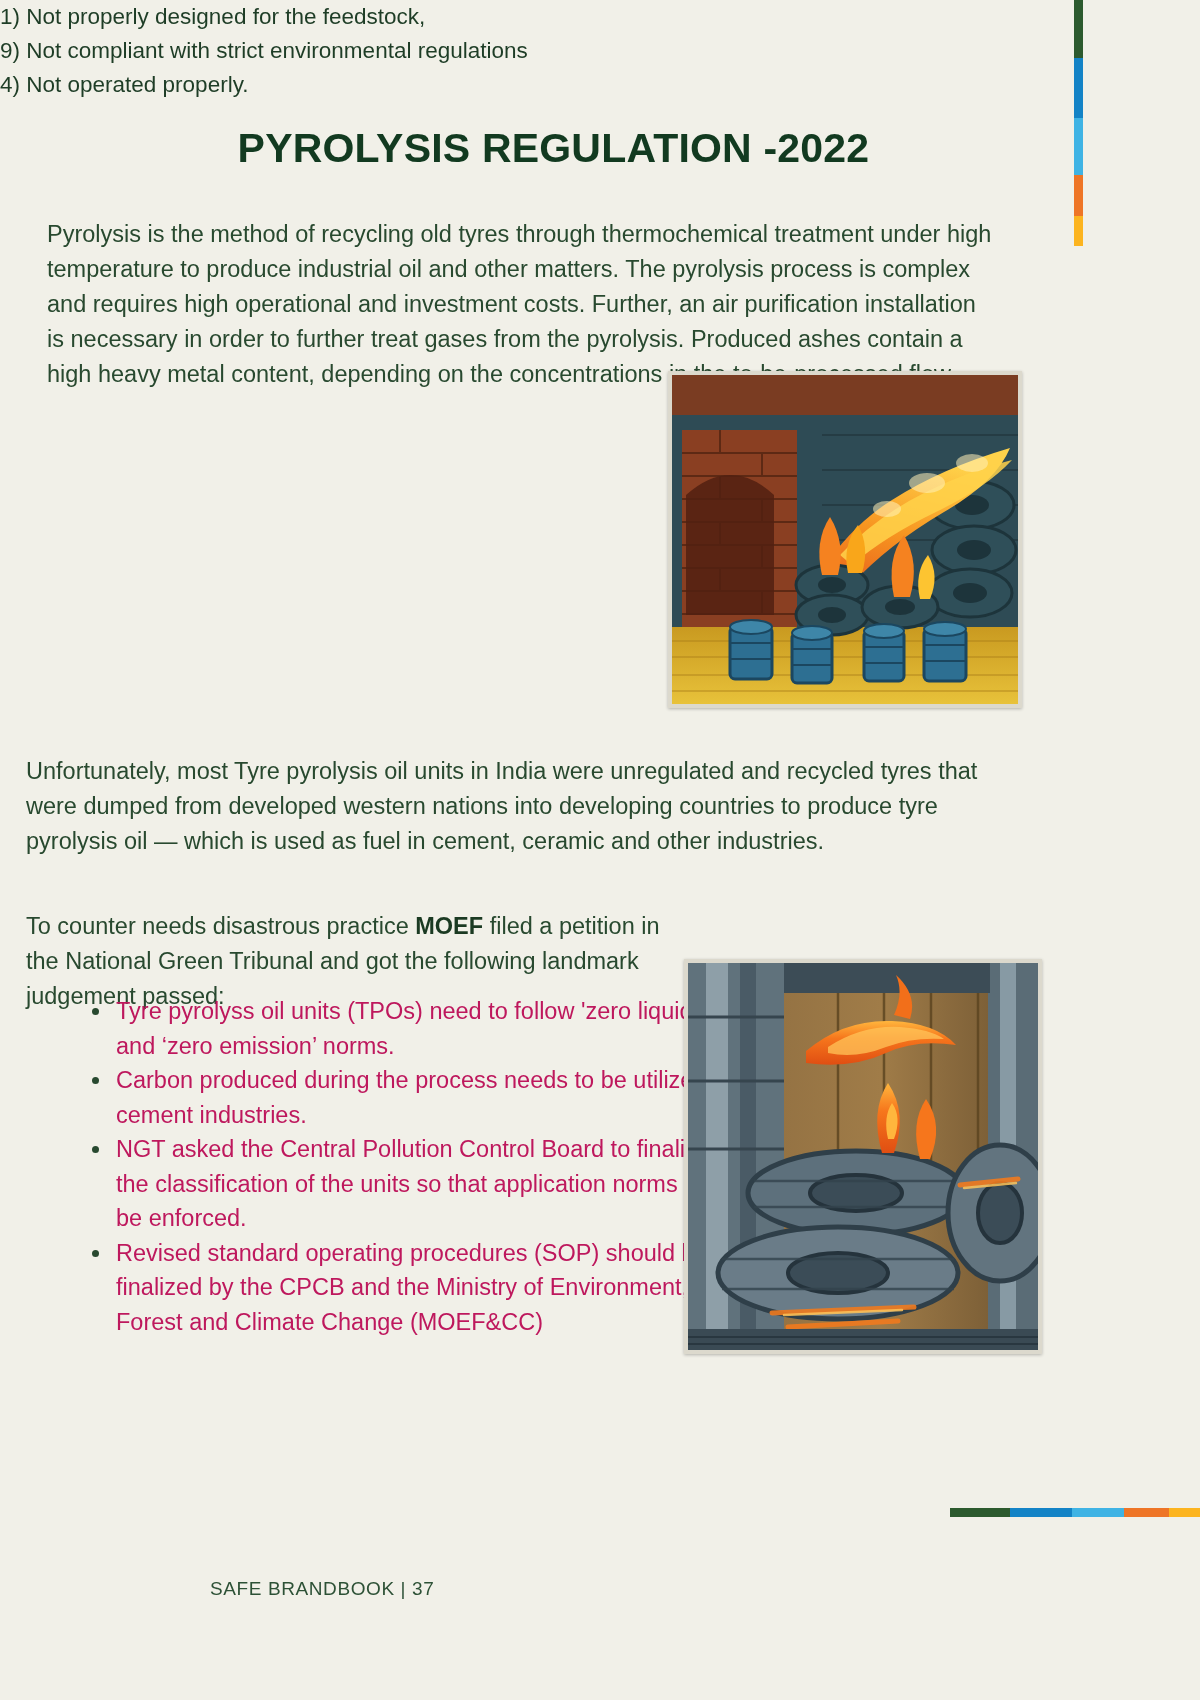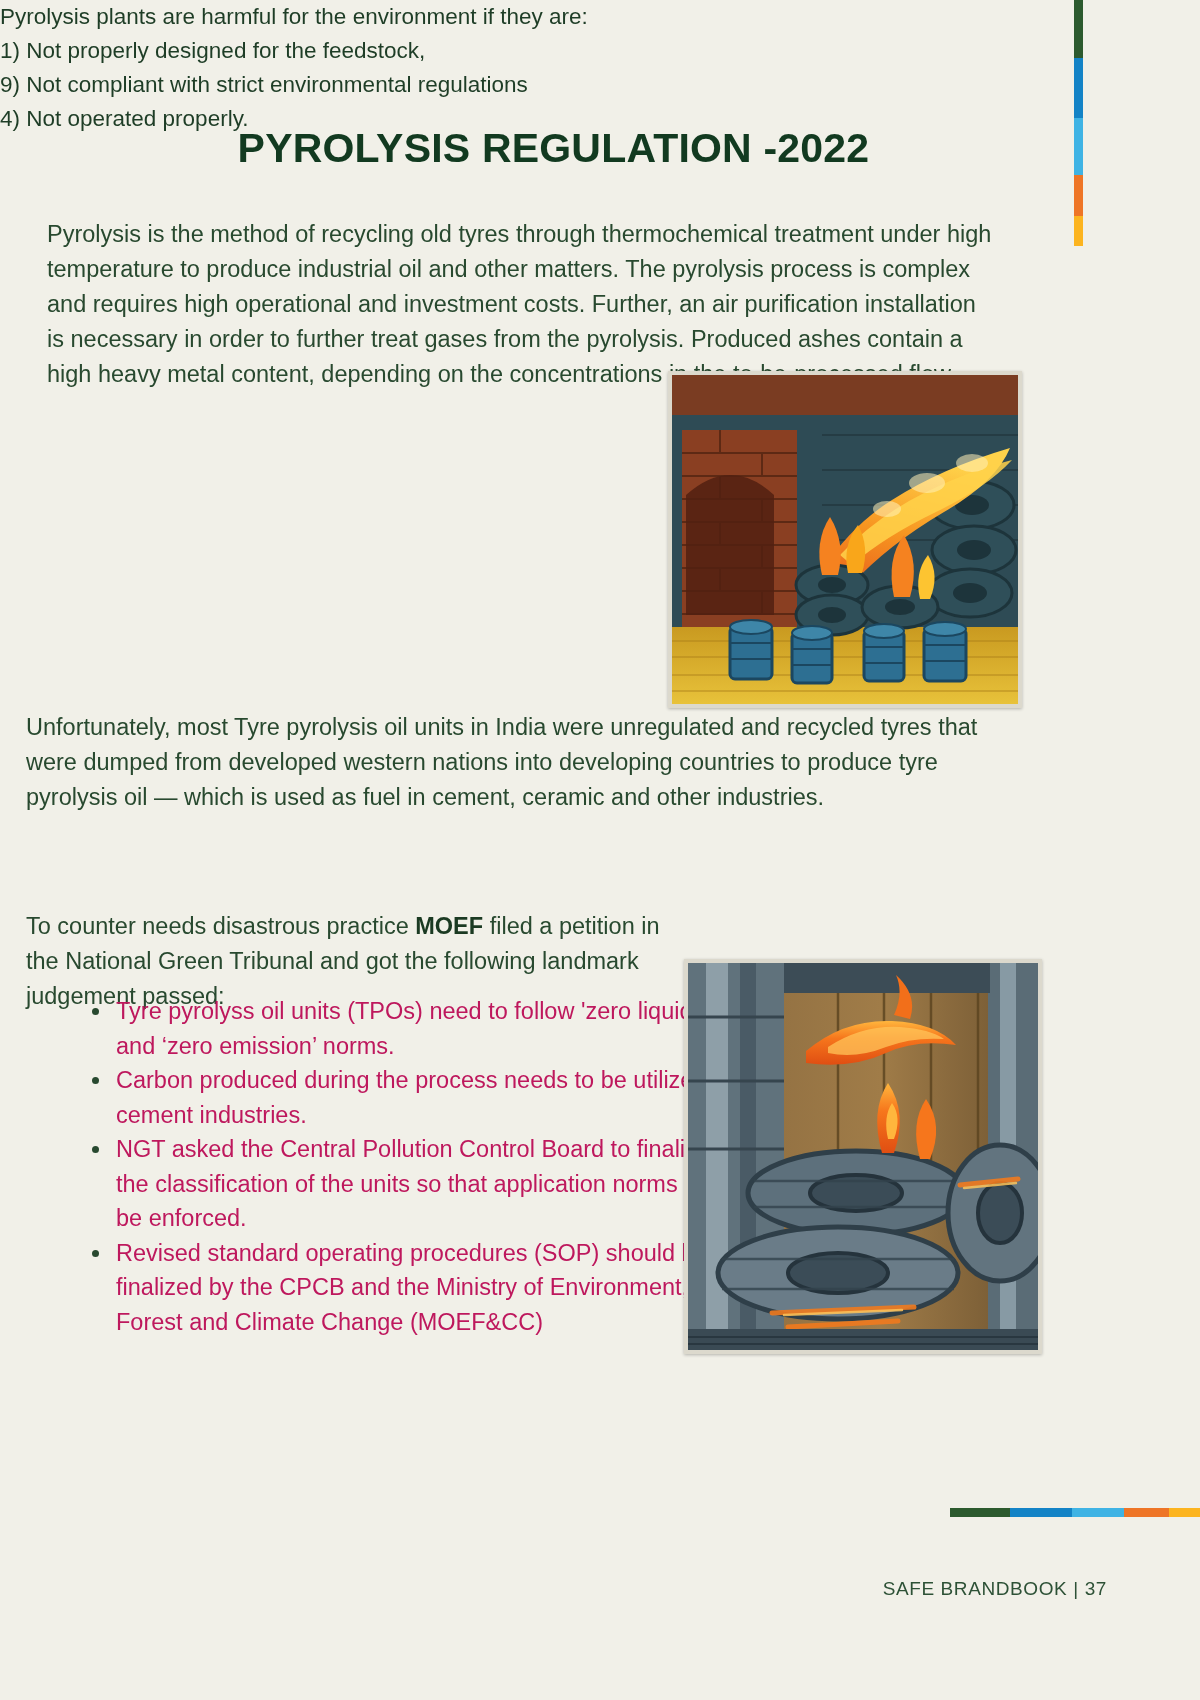--- a/index.html
+++ b/index.html
@@ -67,21 +67,21 @@
   #para-intro { left: 47px; top: 193px; width: 950px; }
 
   #block-harmful {
     left: 52px;
     top: 473px;
     width: 610px;
     font-size: 22.5px;
     line-height: 34px;
   }
 
-  #para-unregulated { left: 26px; top: 686px; width: 985px; }
+  #para-unregulated { left: 26px; top: 730px; width: 985px; }
 
   #para-counter { left: 26px; top: 885px; width: 640px; }
 
   
   .bullets {
     position: absolute;
     left: 26px;
     top: 978px;
     width: 650px;
     margin: 16px;
@@ -119,21 +119,21 @@
 
   #figure-furnace { left: 668px; top: 371px; width: 354px; height: 337px; }
   #figure-kiln    { left: 684px; top: 959px; width: 358px; height: 395px; }
 
   
   .footer {
     position: absolute;
     left: 0;
     top: 1578px;
     width: 1107px;
-    text-align: right;
+    text-align: left;
     padding-right: 0;
     font-size: 19px;
     letter-spacing: 0.6px;
     color: #2d5136;
   }
   .footer .ftxt { display: inline-block; padding-left: 210px; }
 </style>
 </head>
 <body>
 
@@ -145,21 +145,20 @@
     <span style="height:57px;background:#3fb3e4;"></span>
     <span style="height:41px;background:#ee7526;"></span>
     <span style="height:30px;background:#fcb41f;"></span>
   </div>
 
   <h1 class="title">PYROLYSIS REGULATION -2022</h1>
 
   <p class="para" id="para-intro">Pyrolysis is the method of recycling old tyres through thermochemical treatment under high temperature to produce industrial oil and other matters. The pyrolysis process is complex and requires high operational and investment costs. Further, an air purification installation is necessary in order to further treat gases from the pyrolysis. Produced ashes contain a high heavy metal content, depending on the concentrations in the to-be-processed flow.</p>
 
   <div id="block-harmful">
-    <div>Pyrolysis plants are harmful for the environment if they are:</div>
     <div>1) Not properly designed for the feedstock,</div>
     <div>9) Not compliant with strict environmental regulations</div>
     <div>4) Not operated properly.</div>
   </div>
 
   <div class="figure" id="figure-furnace">
     <svg width="346" height="329" viewBox="0 0 346 329">
       <defs>
         <linearGradient id="flameG" x1="0" y1="1" x2="0.3" y2="0">
           <stop offset="0%" stop-color="#e8601c"></stop>

